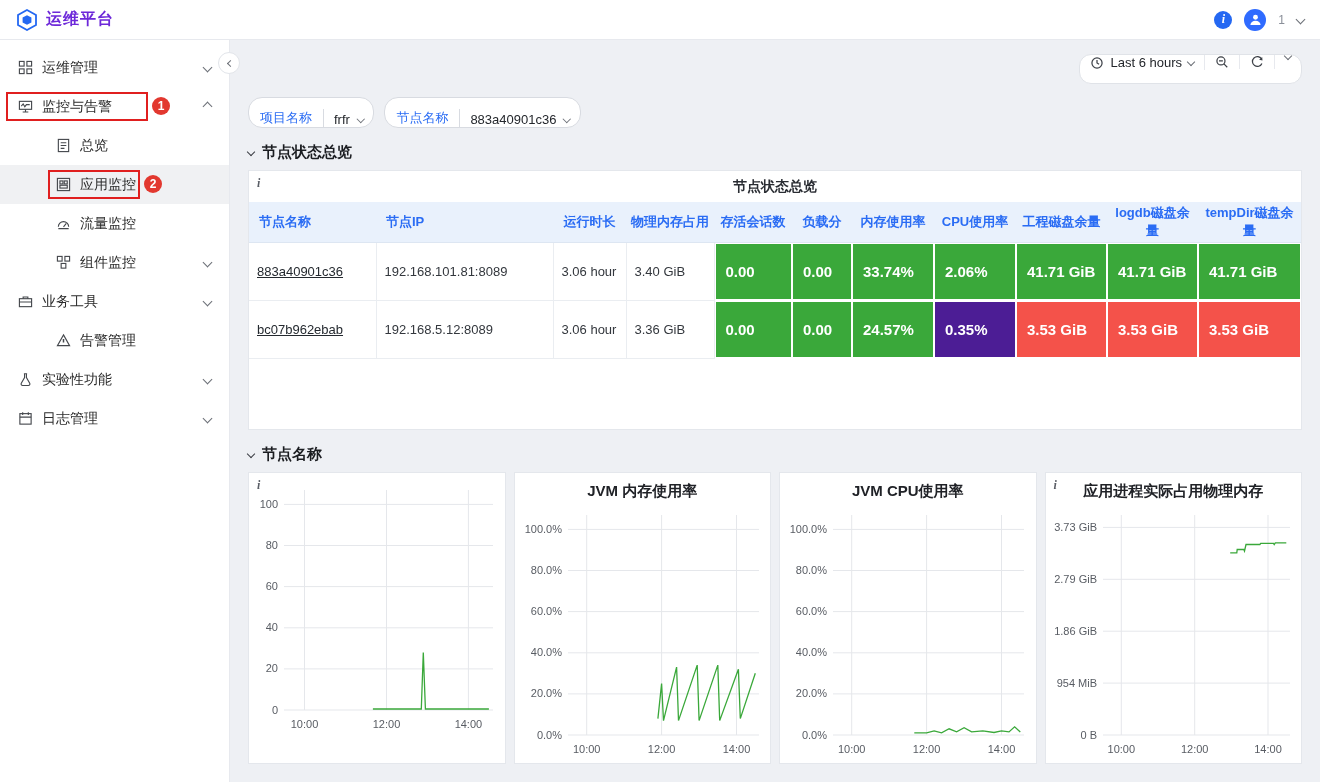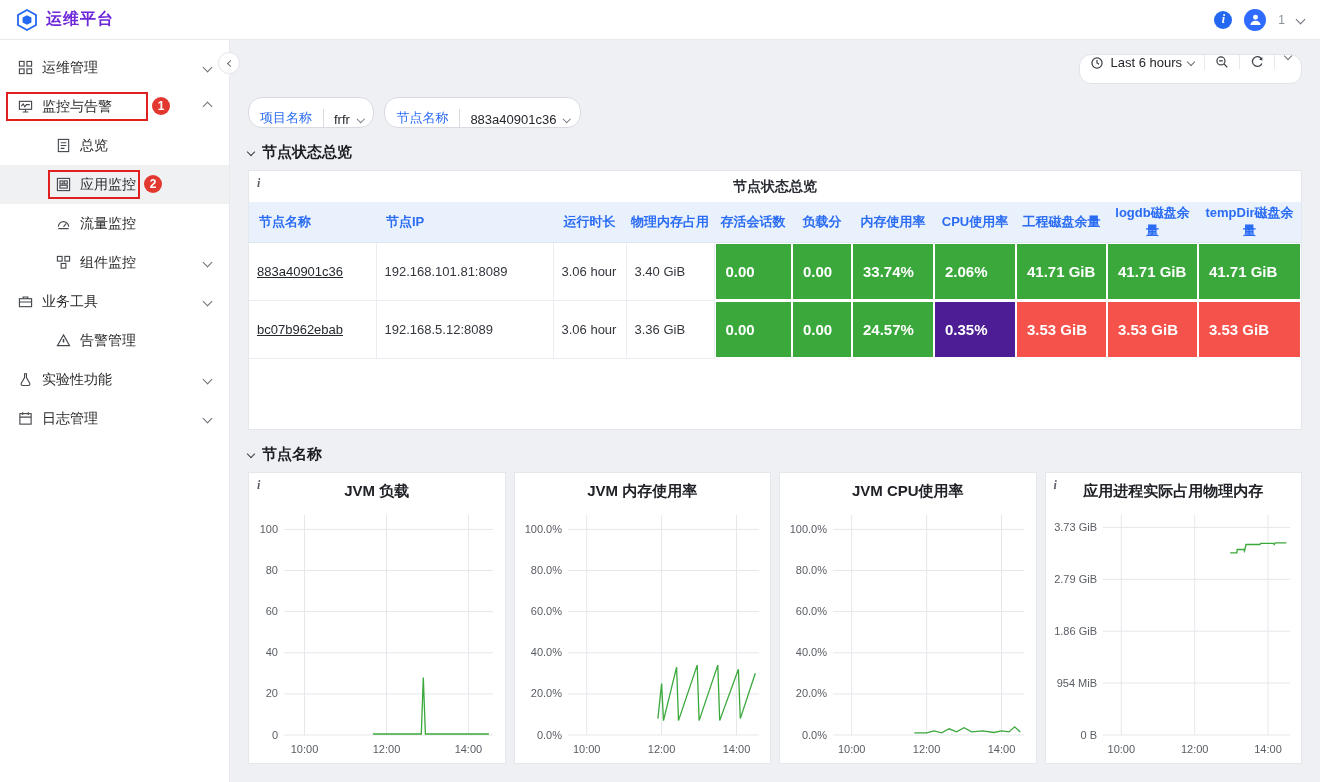--- a/index.html
+++ b/index.html
@@ -355,21 +355,20 @@
     </div>
 
     <div class="section-header">
       <span class="chev down"></span>
       <span class="section-title">节点名称</span>
     </div>
 
     <div class="charts-row">
       <div class="panel chart-panel">
         <span class="info-corner">i</span>
-        <div class="chart-title">JVM 负载</div>
         <svg class="chart-svg" width="249" height="256">
             <line x1="32" x2="241" y1="230.0" y2="230.0" stroke="#e5e7eb" stroke-width="1"></line>
             <text x="26" y="233.5" text-anchor="end" font-size="11" fill="#585c63">0</text>
             <line x1="32" x2="241" y1="188.9" y2="188.9" stroke="#e5e7eb" stroke-width="1"></line>
             <text x="26" y="192.4" text-anchor="end" font-size="11" fill="#585c63">20</text>
             <line x1="32" x2="241" y1="147.8" y2="147.8" stroke="#e5e7eb" stroke-width="1"></line>
             <text x="26" y="151.3" text-anchor="end" font-size="11" fill="#585c63">40</text>
             <line x1="32" x2="241" y1="106.6" y2="106.6" stroke="#e5e7eb" stroke-width="1"></line>
             <text x="26" y="110.1" text-anchor="end" font-size="11" fill="#585c63">60</text>
             <line x1="32" x2="241" y1="65.5" y2="65.5" stroke="#e5e7eb" stroke-width="1"></line>

